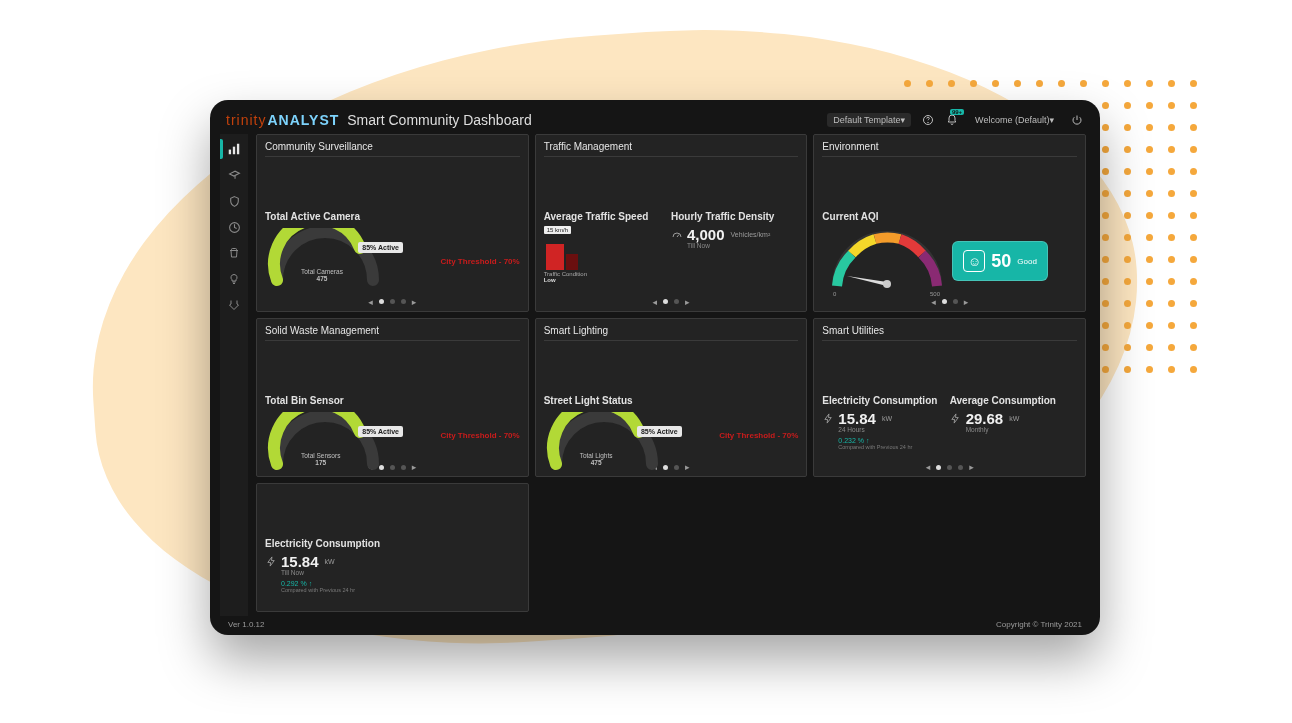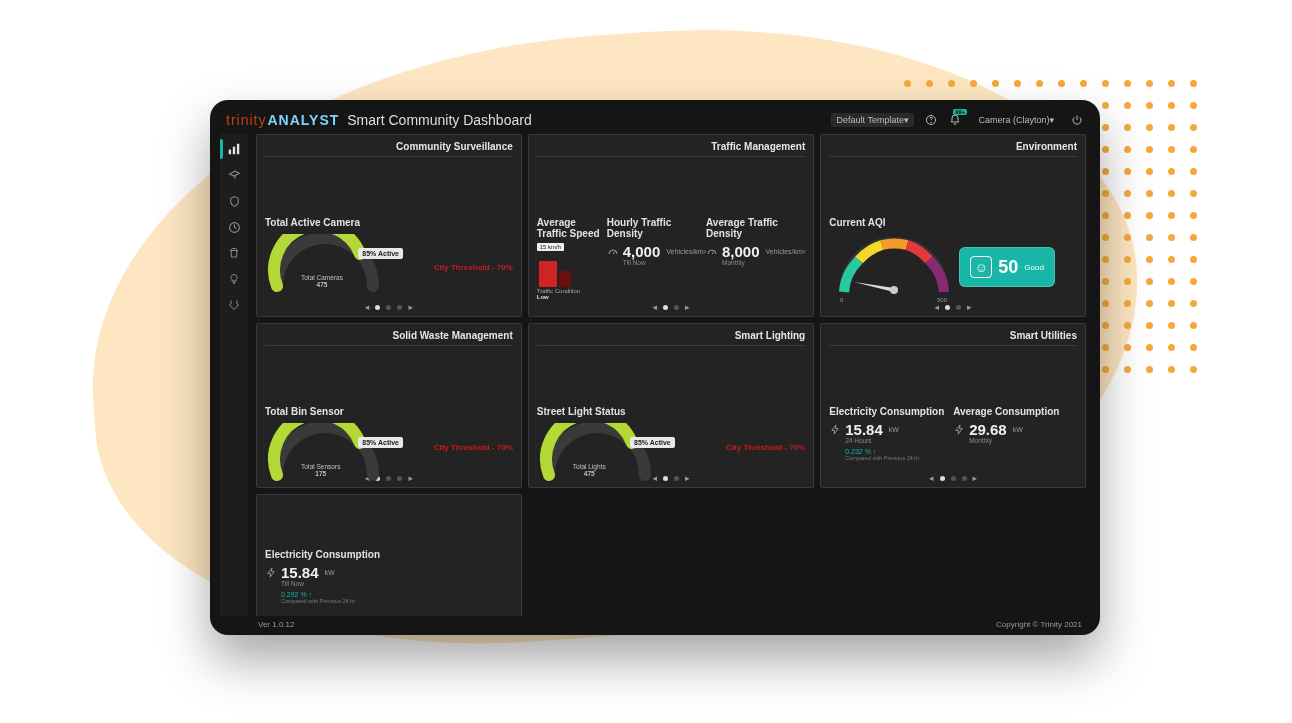--- a/index.html
+++ b/index.html
@@ -32,21 +32,21 @@
   .side .ic{ width:14px; height:14px; color:#8a8a8a; cursor:pointer; display:flex; align-items:center; justify-content:center; position:relative;}
   .side .ic.active{ color:#e6e6e6; }
   .side .ic.active::before{ content:""; position:absolute; left:-7px; top:-3px; width:3px; height:20px; background:#17b6a7; border-radius:0 2px 2px 0;}
 
   .main{ flex:1; padding:0 4px 4px 8px; overflow:hidden; display:flex; flex-direction:column;}
   .page-title{ color:#e6e6e6; font-size:11px; font-weight:700; padding:6px 2px 6px 2px;}
 
   .grid{ flex:1; display:grid; grid-template-columns: repeat(3, 1fr); gap:6px; }
   .card{ background:#232323; border:1px solid #3a3a3a; border-radius:2px; padding:6px 8px 4px 8px; color:#d7d7d7;
          display:flex; flex-direction:column; min-height:128px; position:relative;}
-  .card h3{ font-size:10px; font-weight:700; color:#e6e6e6; border-bottom:1px solid #3a3a3a; padding-bottom:4px; margin-bottom:12px;text-align:right;}
+  .card h3{ font-size:10px; font-weight:400; color:#e6e6e6; border-bottom:1px solid #3a3a3a; padding-bottom:4px; margin-bottom:6px;}
   .card .sub{ font-size:10px; font-weight:700; color:#e2e2e2; margin-bottom:4px;margin-top:48px;}
   .card .cols{ display:flex; flex:1; }
   .card .col{ flex:1; }
   .threshold{ color:#c91c1c; font-size:8px; font-weight:700;margin-left:44px; }
   .paginator{ margin-top:auto; display:flex; gap:6px; justify-content:center; align-items:center; font-size:9px; color:#9a9a9a;}
   .paginator .dot{ width:5px; height:5px; border-radius:50%; background:#555;}
   .paginator .dot.on{ background:#ddd;}
   .paginator .chev{ font-size:9px; cursor:default;}
 
   
@@ -70,21 +70,21 @@
   .stat-delta-note{ font-size:5.5px; color:#7a7a7a; margin-left:16px;}
 
   
   .aqi{ position:relative; width:130px; height:70px; }
   .aqi svg{ width:130px; height:80px;}
   .aqi-badge{ background:#17b6a7; color:#fff; border-radius:6px; padding:6px 10px; display:flex; align-items:center; gap:6px; height:40px; align-self:center;border:1px solid rgba(255,255,255,.2);}
   .aqi-badge .val{ font-size:18px; font-weight:700;}
   .aqi-badge .lbl{ font-size:8px;}
   .aqi-badge .face{ width:22px; height:22px; border:1.5px solid #fff; border-radius:4px; display:flex; align-items:center; justify-content:center; font-size:13px;}
 
-  .footer{ display:flex; justify-content:space-between; color:#9a9a9a; font-size:8px; padding:4px 8px 0 8px;margin-left:30px;}
+  .footer{ display:flex; justify-content:space-between; color:#9a9a9a; font-size:8px; padding:4px 8px 0 8px;}
 
   svg{ display:block; }
   .mini-ic{ width:12px;height:12px; display:inline-flex; align-items:center; justify-content:center; color:#9a9a9a;}
 </style>
 </head>
 <body>
 
 <div class="blob"></div>
 <div class="dots">
     <span></span>
@@ -305,21 +305,21 @@
           </svg>
       </span>
       <span class="icon-btn bell-wrap">
         <svg viewBox="0 0 24 24" width="12" height="12" fill="none" stroke="currentColor" stroke-width="2">
             <path d="M6 8a6 6 0 1112 0v5l1.5 3H4.5L6 13z"></path>
             <path d="M10 19a2 2 0 004 0"></path>
           </svg>
         <span class="bell-badge">99+</span>
       </span>
       <div class="chip" style="background:transparent">
-        <span>Camera (Clayton)</span>
+        <span>Welcome (Default)</span>
         <span>▾</span>
       </div>
       <span class="icon-btn">
         <svg viewBox="0 0 24 24" width="12" height="12" fill="none" stroke="currentColor" stroke-width="2">
             <path d="M12 3v9"></path>
             <path d="M6.5 6.5a8 8 0 1011 0"></path>
           </svg>
       </span>
     </div>
   </div>
@@ -418,34 +418,20 @@
                 <span class="mini-ic">
                     <svg viewBox="0 0 24 24" width="12" height="12" fill="none" stroke="currentColor" stroke-width="2">
                       <path d="M4 16a8 8 0 1116 0"></path>
                       <path d="M12 16l4-5"></path>
                     </svg>
                   </span>
                 <span class="big">4,000</span>
                 <span class="unit">Vehicles/km²</span>
               </div>
               <div class="stat-note">Till Now</div>
-            </div>
-            <div class="col">
-              <div class="sub">Average Traffic Density</div>
-              <div class="stat">
-                <span class="mini-ic">
-                    <svg viewBox="0 0 24 24" width="12" height="12" fill="none" stroke="currentColor" stroke-width="2">
-                      <path d="M4 16a8 8 0 1116 0"></path>
-                      <path d="M12 16l4-5"></path>
-                    </svg>
-                  </span>
-                <span class="big">8,000</span>
-                <span class="unit">Vehicles/km²</span>
-              </div>
-              <div class="stat-note">Monthly</div>
             </div>
           </div>
           <div class="paginator">
               <span class="chev">◂</span>
               <span class="dot on"></span>
               <span class="dot"></span>
               <span class="chev">▸</span>
             </div>
         </div>
 

